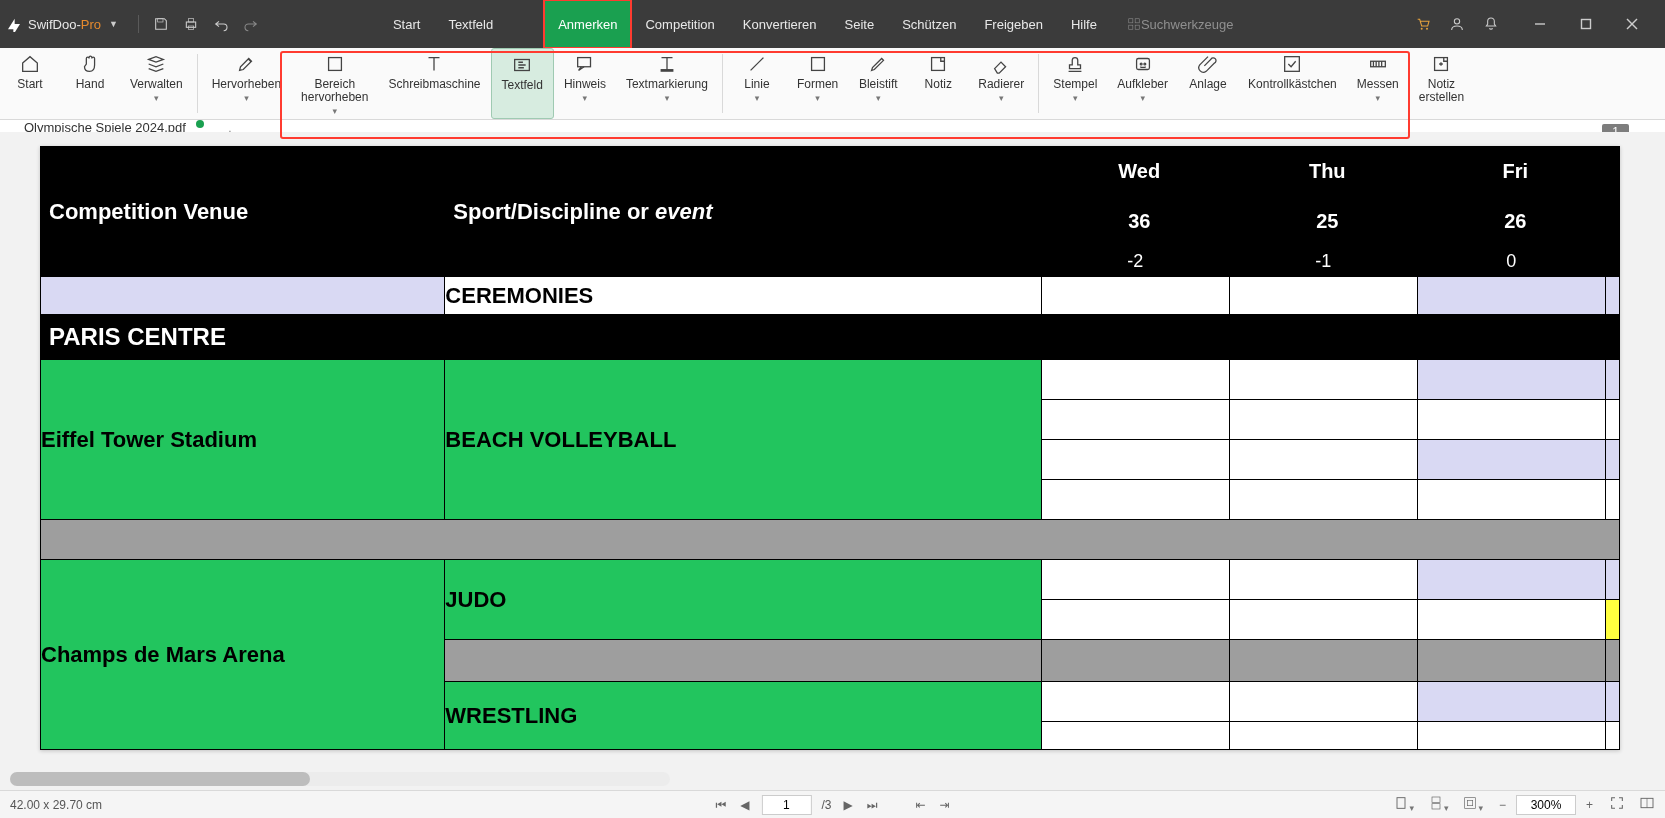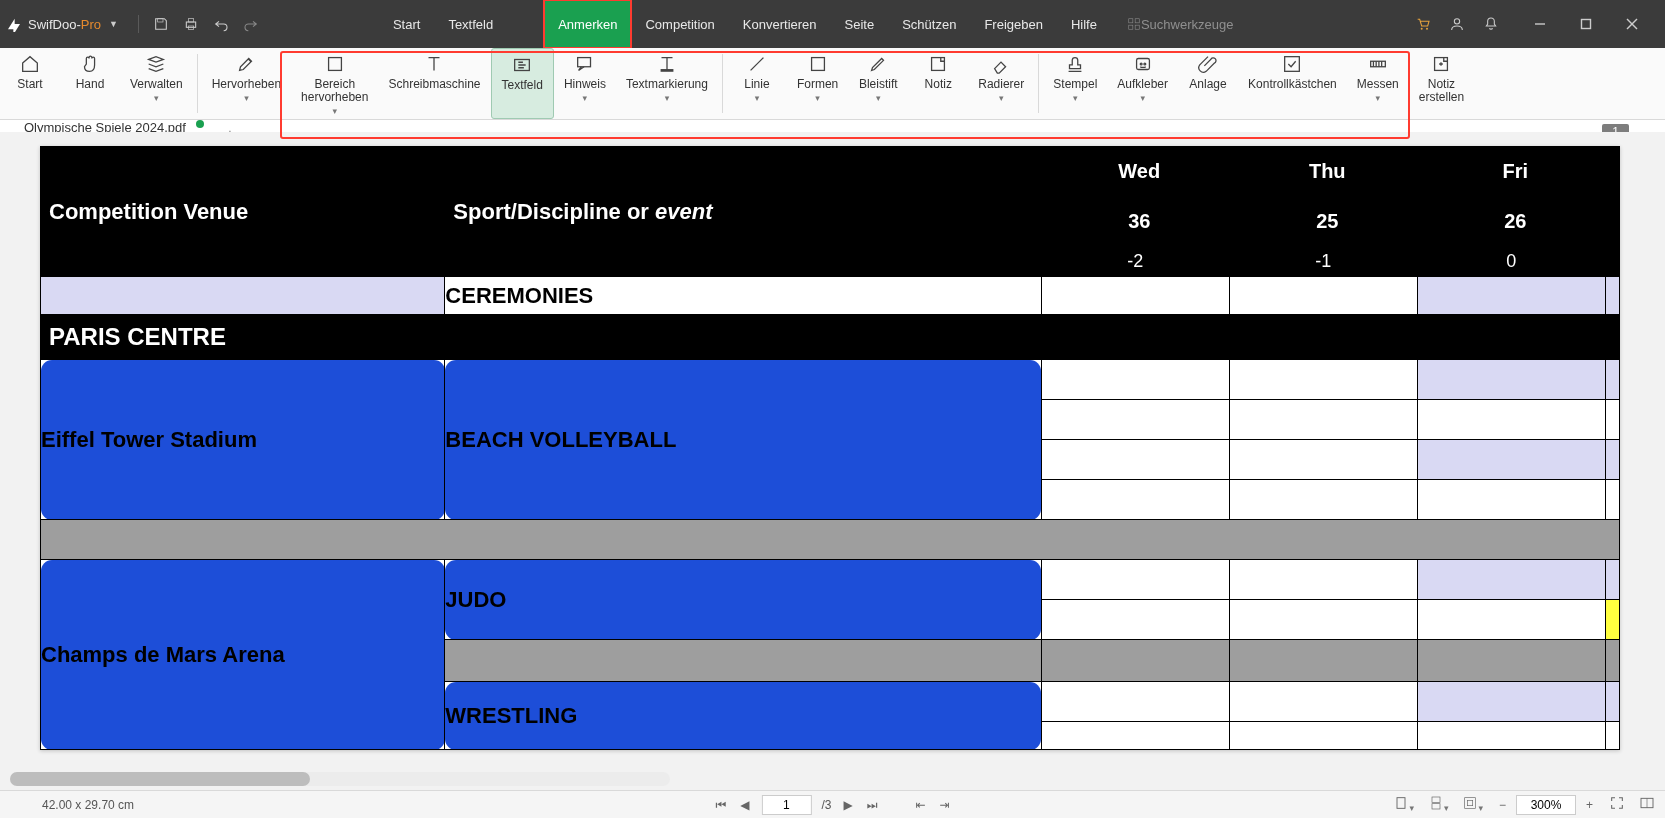--- a/index.html
+++ b/index.html
@@ -45,39 +45,39 @@
   .collapse-r { position:absolute; right:10px; top:6px; color:#555; font-size:12px; cursor:pointer;}
 
   
   .doc-area { position:absolute; top:132px; left:0; right:0; bottom:28px; background:#f2f2f2; overflow:hidden; }
   .page { position:absolute; left:40px; top:14px; width:1580px; background:#fff; box-shadow:0 1px 4px rgba(0,0,0,.2); }
   table.sched { border-collapse:collapse; width:100%; font-family:"Segoe UI", Arial, sans-serif; table-layout:fixed; }
   .sched td, .sched th { border:1px solid #000; padding:0; }
   .hdr-row td { background:#000; color:#fff; height:50px; font-weight:700; font-size:22px; padding-left:8px; }
   .hdr-sub td { background:#000; color:#fff; height:30px; text-align:center; font-size:18px; }
   .lav { background:#d9d9f3; }
-  .gold { background:#1d4ed8;border-radius:11px; }
+  .gold { background:#22c55e; }
   .grey { background:#9e9e9e; }
   .yellow { background:#ffff3f; }
   .big { font-weight:700; font-size:22px; padding-left:8px; }
   .section-row td { background:#000; color:#fff; font-weight:800; font-size:24px; padding:8px 8px; }
   .col-venue { width:400px; }
   .col-sport { width:590px; }
   .col-day { width:186px; }
   .col-day2 { width:186px; }
   .col-day3 { width:186px; }
   .col-tiny { width:14px; }
   .center { text-align:center;margin-top:6px; }
   .italic { font-style:italic; }
   .h-scroll { position:absolute; left:10px; bottom:4px; width:660px; height:14px; background:#ececec; border-radius:7px; }
   .h-scroll .thumb { position:absolute; left:0; top:0; height:100%; width:300px; background:#bdbdbd; border-radius:7px; }
 
   
   .statusbar { position:absolute; left:0; right:0; bottom:0; height:28px; background:#f5f5f5; border-top:1px solid #d9d9d9; display:flex; align-items:center; font-size:12px; color:#555; padding:0 10px; }
-  .sb-left { flex:0 0 auto;margin-left:32px; }
+  .sb-left { flex:0 0 auto; }
   .sb-center { position:absolute; left:50%; transform:translateX(-50%); display:flex; align-items:center; gap:10px; }
   .sb-center input { width:50px; height:20px; text-align:center; font-size:12px; border:1px solid #ccc; background:#fff; }
   .nav-btn { cursor:pointer; color:#666; padding:0 2px; }
   .sb-right { margin-left:auto; display:flex; align-items:center; gap:14px; }
   .sb-right svg { width:16px; height:16px; }
   .zoom-ctrl { display:flex; align-items:center; gap:8px; }
   .zoom-ctrl input { width:60px; height:20px; text-align:center; font-size:12px; border:1px solid #ccc; }
 </style>
 </head>
 <body>

